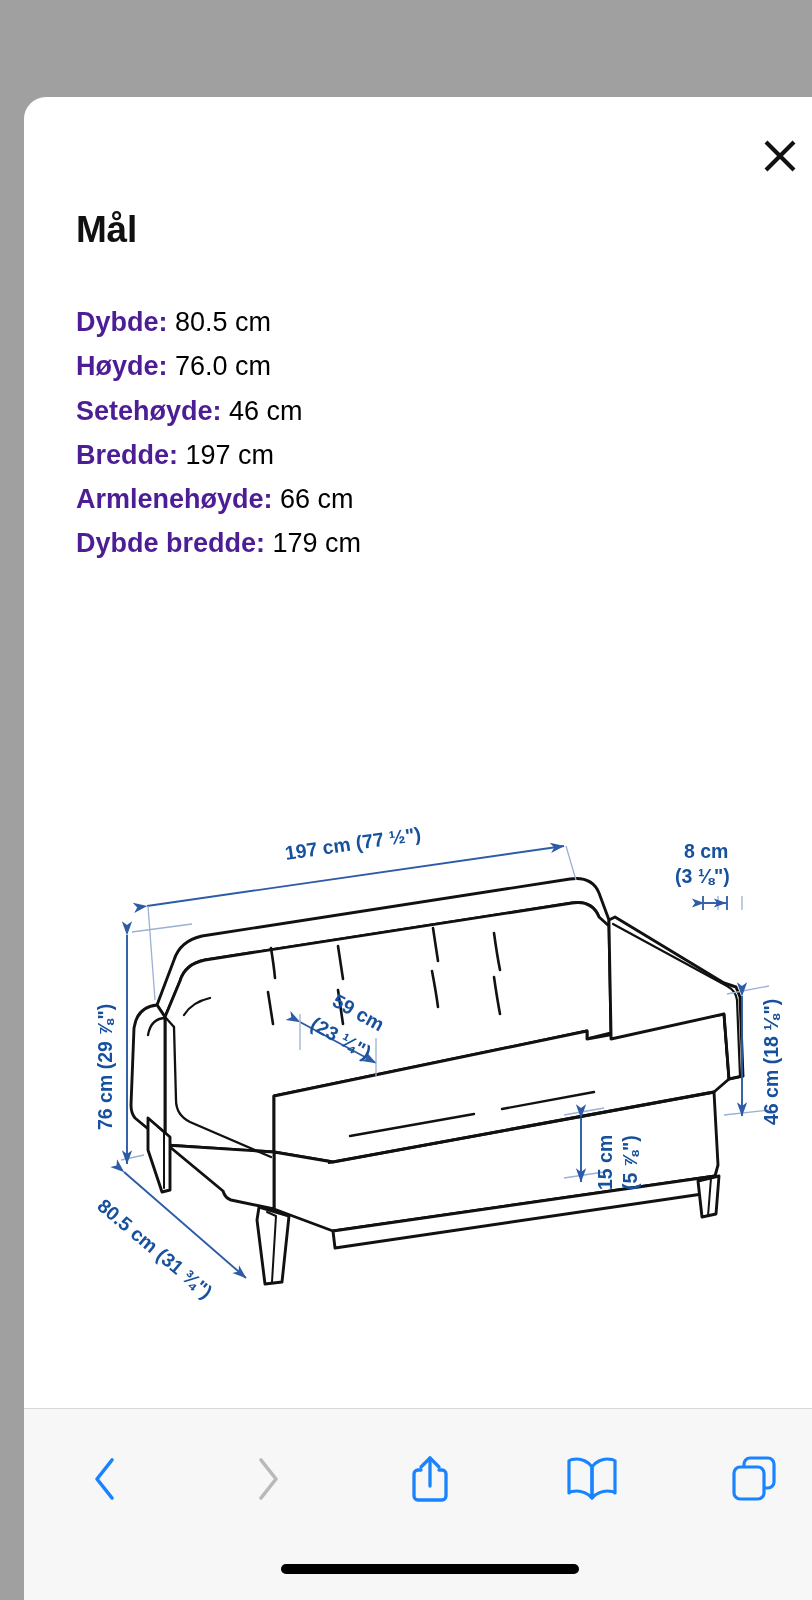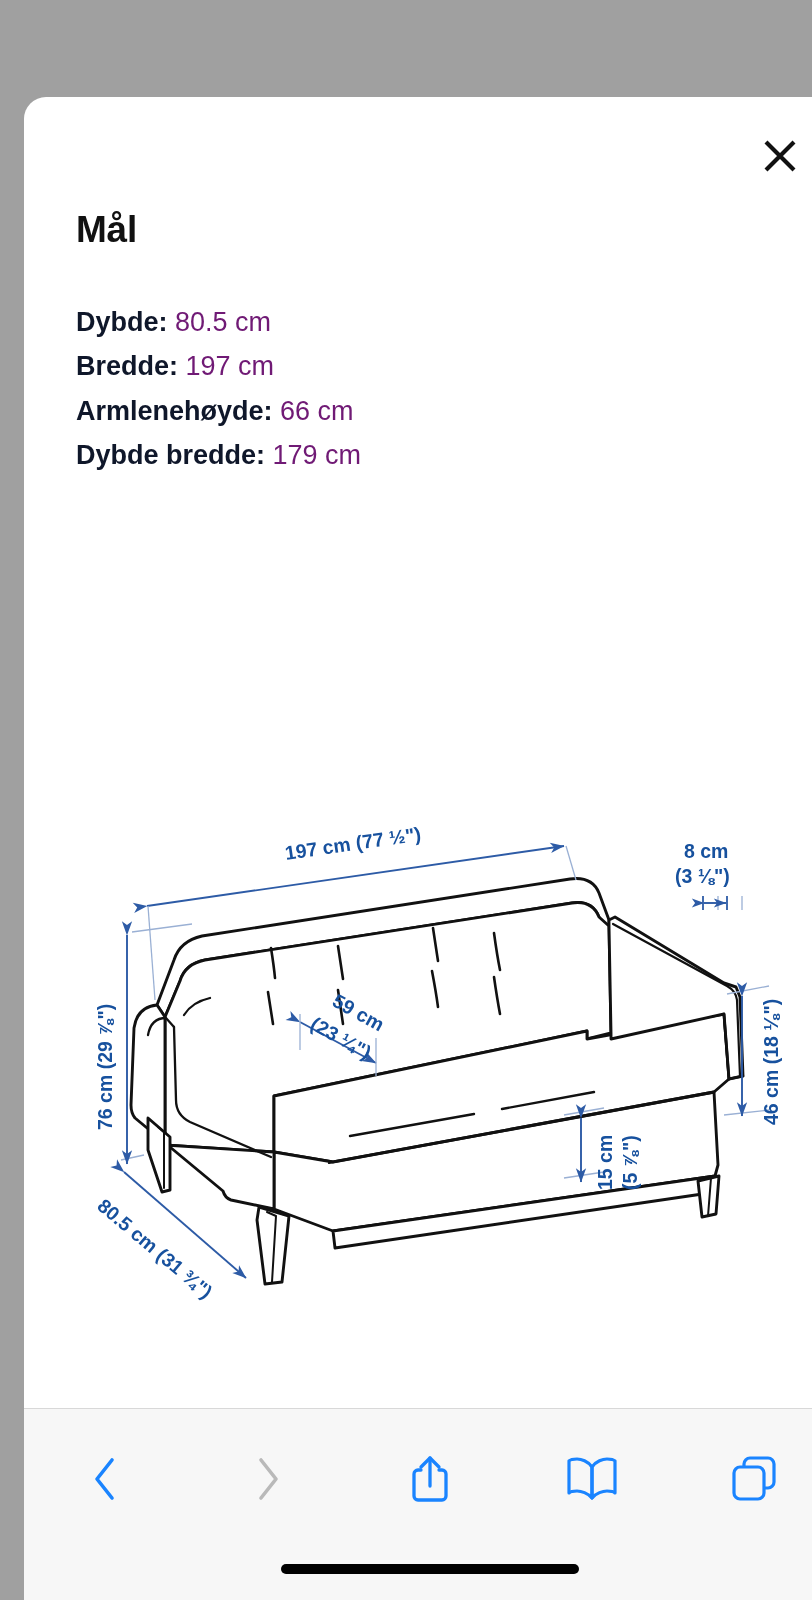--- a/index.html
+++ b/index.html
@@ -43,22 +43,22 @@
   }
 
   
   .spec-list{
     position:absolute; left:52px; top:300px; width:700px;
   }
   .spec-row{
     font-size:27px; line-height:44.3px; color:#3c3c3c;
     white-space:nowrap;
   }
-  .spec-label{ font-weight:bold; color:#0f172a; }
-  .spec-value{ font-weight:normal; color:#701a75; }
+  .spec-label{ font-weight:bold; color:#4c1d95; }
+  .spec-value{ font-weight:normal; color:#000000; }
 
   
   .drawing{
     position:absolute; left:0; top:800px; width:812px; height:540px;
   }
   .drawing svg{ display:block; width:812px; height:540px; }
 
   
   .toolbar{
     position:absolute; left:0; top:1408px; width:812px; height:192px;
@@ -97,20 +97,28 @@
       </svg>
     </span>
   </button>
 
   <div class="measure-title">Mål</div>
 
   <div class="spec-list">
     <div class="spec-row">
       <span class="spec-label">Dybde:</span>
       <span class="spec-value">80.5 cm</span>
+    </div>
+    <div class="spec-row">
+      <span class="spec-label">Høyde:</span>
+      <span class="spec-value">76.0 cm</span>
+    </div>
+    <div class="spec-row">
+      <span class="spec-label">Setehøyde:</span>
+      <span class="spec-value">46 cm</span>
     </div>
     <div class="spec-row">
       <span class="spec-label">Bredde:</span>
       <span class="spec-value">197 cm</span>
     </div>
     <div class="spec-row">
       <span class="spec-label">Armlenehøyde:</span>
       <span class="spec-value">66 cm</span>
     </div>
     <div class="spec-row">

